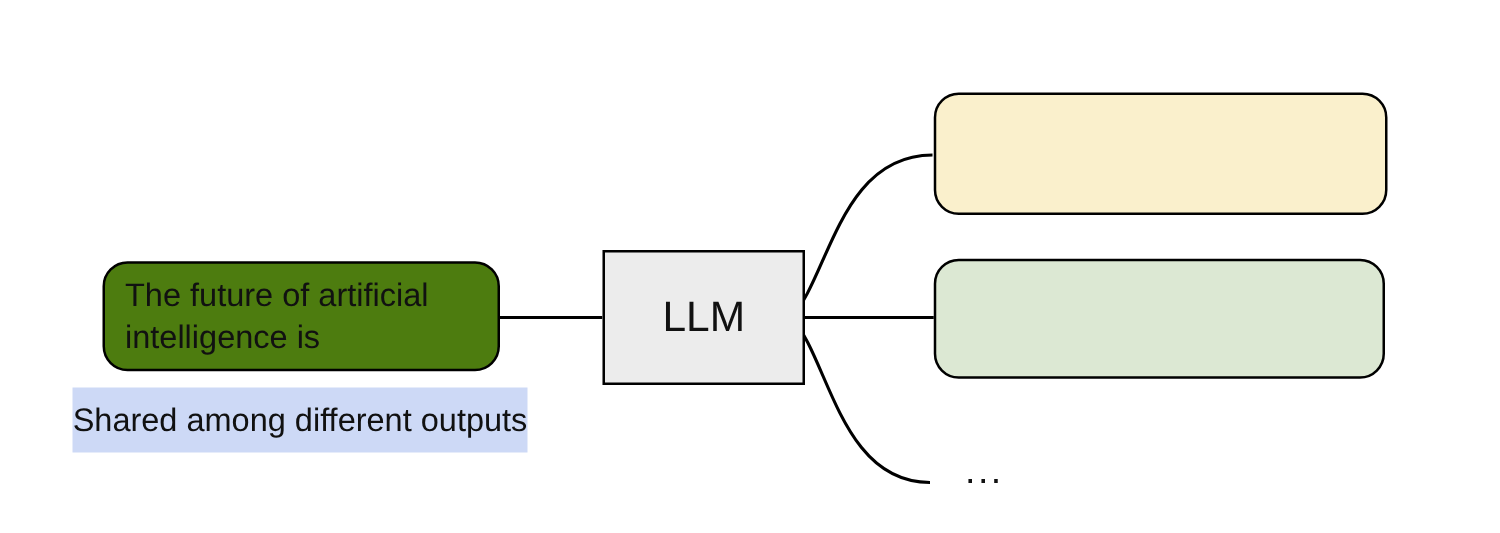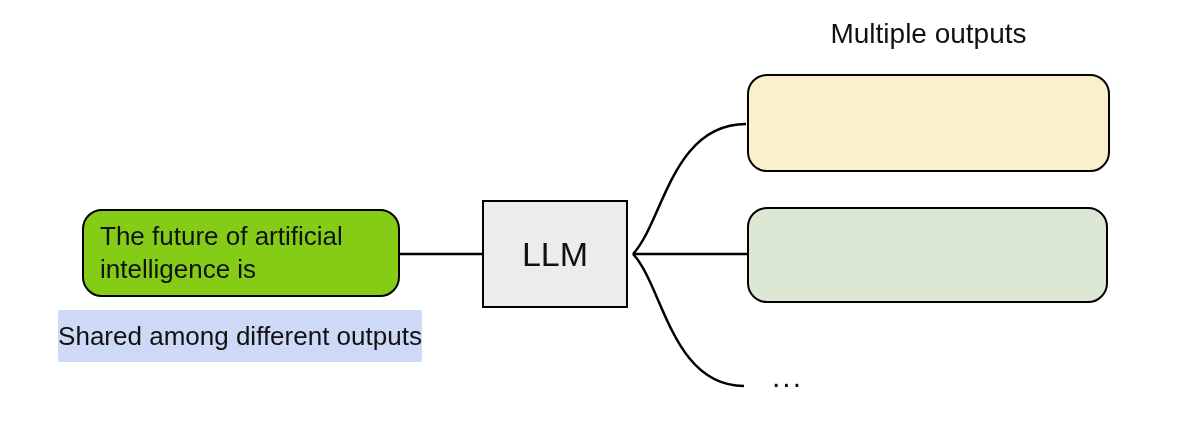--- a/index.html
+++ b/index.html
@@ -56,21 +56,21 @@
   }
   .prompt-box .box-text {
     padding-left: 16px;
     padding-right: 8px;
     font-size: 26px;
     line-height: 1.27;
     color: #111111;
     text-align: left;
   }
   .llm-box {
-    left: 482px; top: 200px; width: 146px; height: 108px;
+    left: 482px; top: 200px; width: 162px; height: 108px;
     display: flex;
     align-items: center;
     justify-content: center;
     font-size: 34px;
     color: #111111;
   }
   .output-box-1 {
     left: 747px; top: 74px; width: 363px; height: 98px;
   }
   .output-box-2 {
@@ -101,29 +101,28 @@
 <div class="canvas">
 
   <svg class="connectors" viewBox="0 0 1200 426">
     <path d="M400 254 H482" style="stroke: rgb(0, 0, 0);"></path>
     <path d="M633 254 C663 222 672 124 746 124" style="stroke: rgb(0, 0, 0);"></path>
     <path d="M633 254 H747" style="stroke: rgb(0, 0, 0);"></path>
     <path d="M633 254 C663 286 672 386 744 386" style="stroke: rgb(0, 0, 0);"></path>
   </svg>
 
 
-  <div class="node rounded prompt-box" style="background-color: #84cc16;">
+  <div class="node rounded prompt-box" style="background-color: #4d7c0f;">
     <div class="box-text">The future of artificial intelligence is</div>
   </div>
 
   <div class="shared-note" style="background-color: rgb(205, 217, 246);">Shared among different outputs</div>
 
   <div class="node llm-box" style="background-color: rgb(236, 236, 236);">LLM</div>
 
-  <div class="label outputs-label">Multiple outputs</div>
 
   <div class="node rounded output-box-1" style="background-color: rgb(250, 240, 204);"></div>
 
   <div class="node rounded output-box-2" style="background-color: rgb(220, 232, 211);"></div>
 
   <div class="ellipsis">...</div>
 
 </div>
 
 </body></html>

